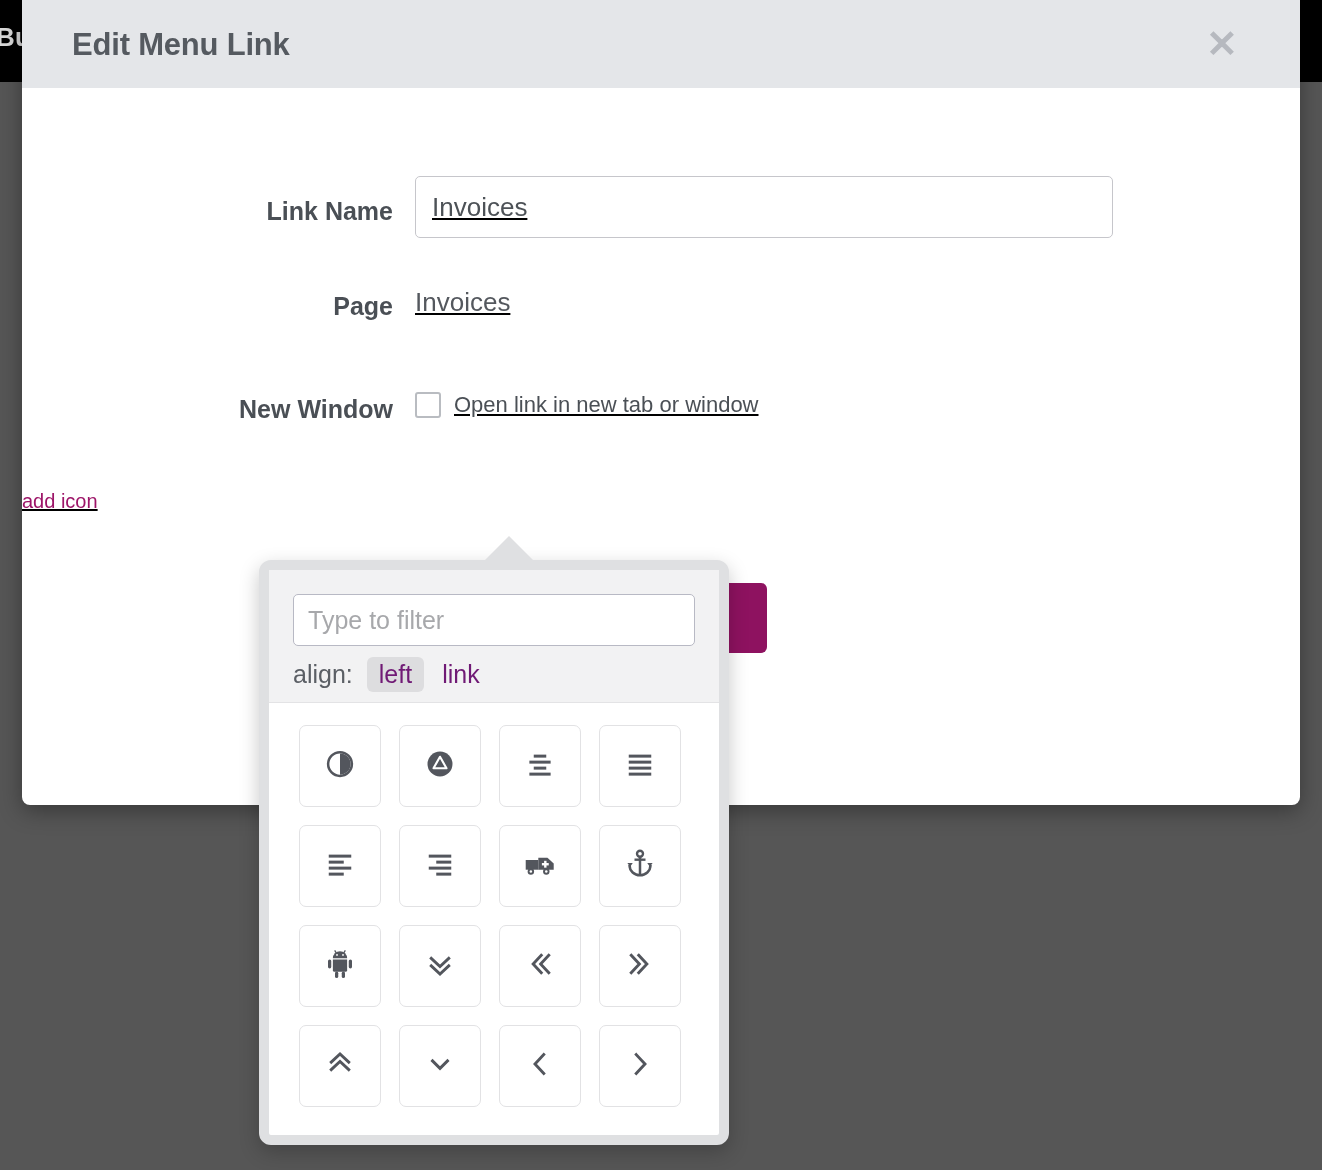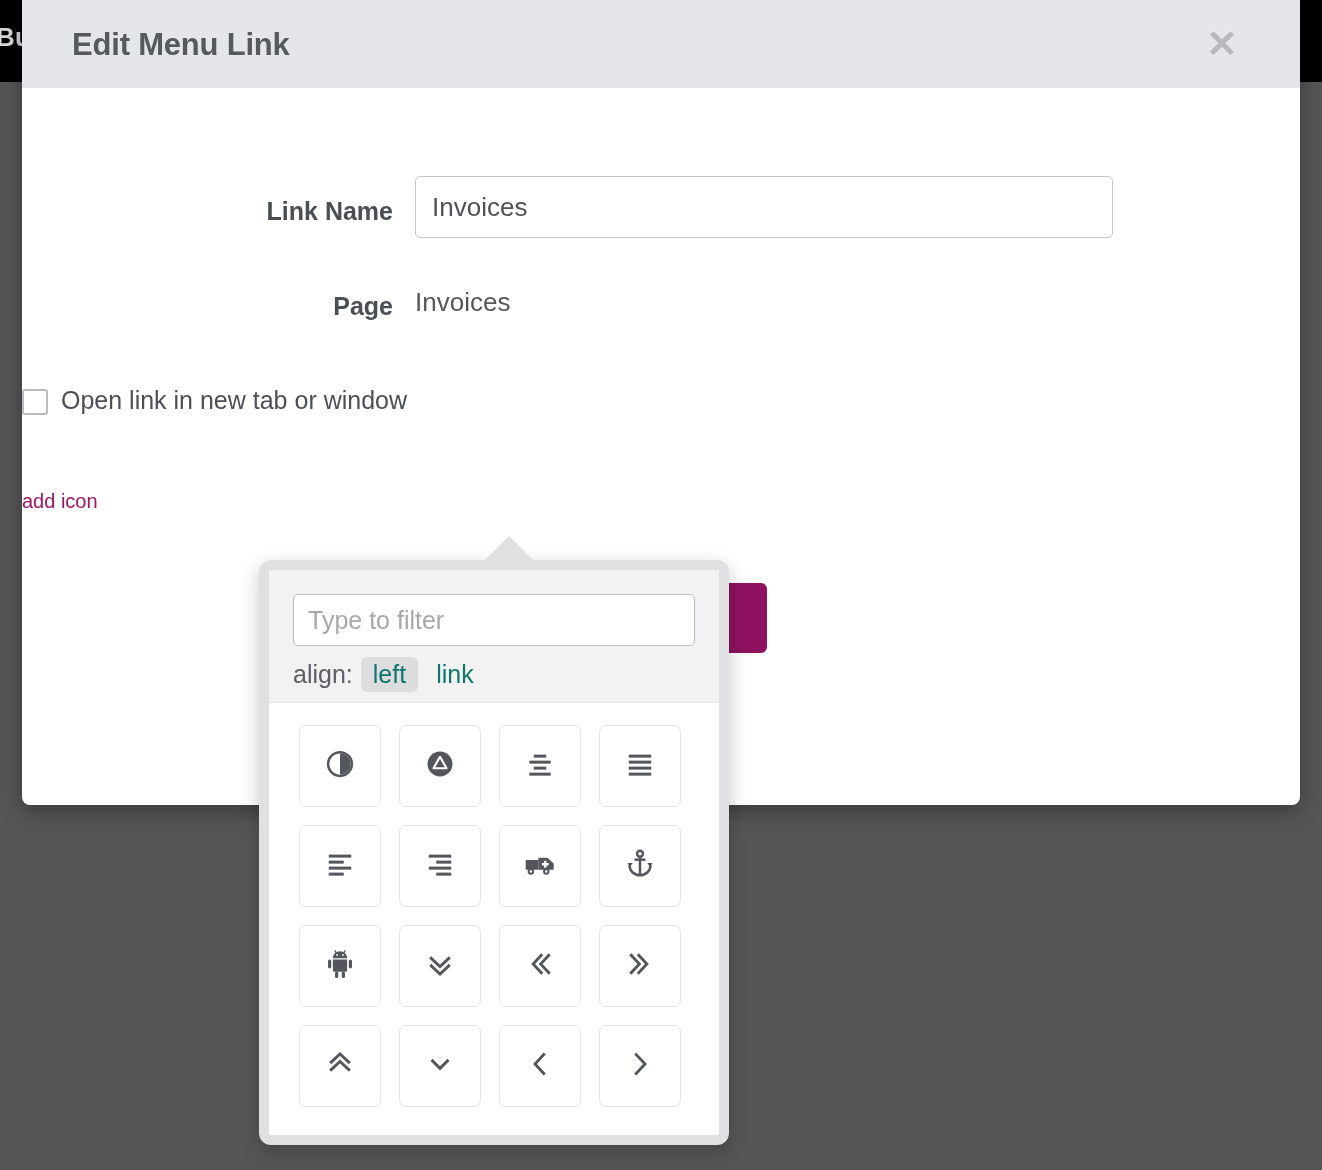--- a/index.html
+++ b/index.html
@@ -95,21 +95,22 @@
     text-align: right;
     padding-right: 22px;
     font-size: 25px;
     font-weight: bold;
     color: #4a4f55;
     white-space: nowrap;
     margin-top: 9px;
   }
   .form-control {
     display: flex;
-    align-items: flex-end;
+    align-items: flex-start;
+    text-decoration: underline;
   }
 
   #row-linkname { top: 88px; }
   #link-name-input {
     width: 698px; height: 62px;
     border: 1px solid #c6c6cb;
     border-radius: 5px;
     padding: 0 16px;
     font-size: 26px;
     color: #4d5257;
@@ -128,21 +129,21 @@
   #new-window-checkbox {
     width: 26px; height: 26px;
     border: 2px solid #b9bcc1;
     border-radius: 3px;
     background: #ffffff;
     margin-right: 13px;
     cursor: pointer;
     flex: 0 0 auto;
   }
   #new-window-text {
-    font-size: 25px;
+    font-size: 22px;
     color: #4b5056;
     white-space: nowrap;
   }
 
   #row-icon { top: 402px; }
   #add-icon-link {
     font-size: 20px;
     color: #9d1568;
     cursor: pointer;
     text-decoration: none;
@@ -204,24 +205,24 @@
   #icon-filter-input::placeholder { color: #a7a8ab; }
 
   #align-row {
     display: flex;
     align-items: center;
     margin-top: 11px;
     font-size: 25px;
   }
   #align-label {
     color: #5b5f65;
-    margin-right: 8px;
+    margin-right: 14px;
   }
   .align-option {
-    color: #0f766e;
+    color: #701a75;
     padding: 3px 12px;
     border-radius: 6px;
     cursor: pointer;
     margin-right: 6px;
   }
   .align-option.active { background: #dddddf; }
 
   #icon-grid {
     padding: 22px 20px 0 30px;
     display: grid;
@@ -269,20 +270,21 @@
       </div>
 
       <div class="form-row" id="row-page">
         <div class="form-label">Page</div>
         <div class="form-control">
           <span id="page-value">Invoices</span>
         </div>
       </div>
 
       <div class="form-row" id="row-newwindow">
+        <div class="form-label">New Window</div>
         <div class="form-control">
           <div id="new-window-checkbox"></div>
           <span id="new-window-text">Open link in new tab or window</span>
         </div>
       </div>
 
       <div class="form-row" id="row-icon">
         <div class="form-control">
           <span id="add-icon-link">add icon</span>
         </div>

